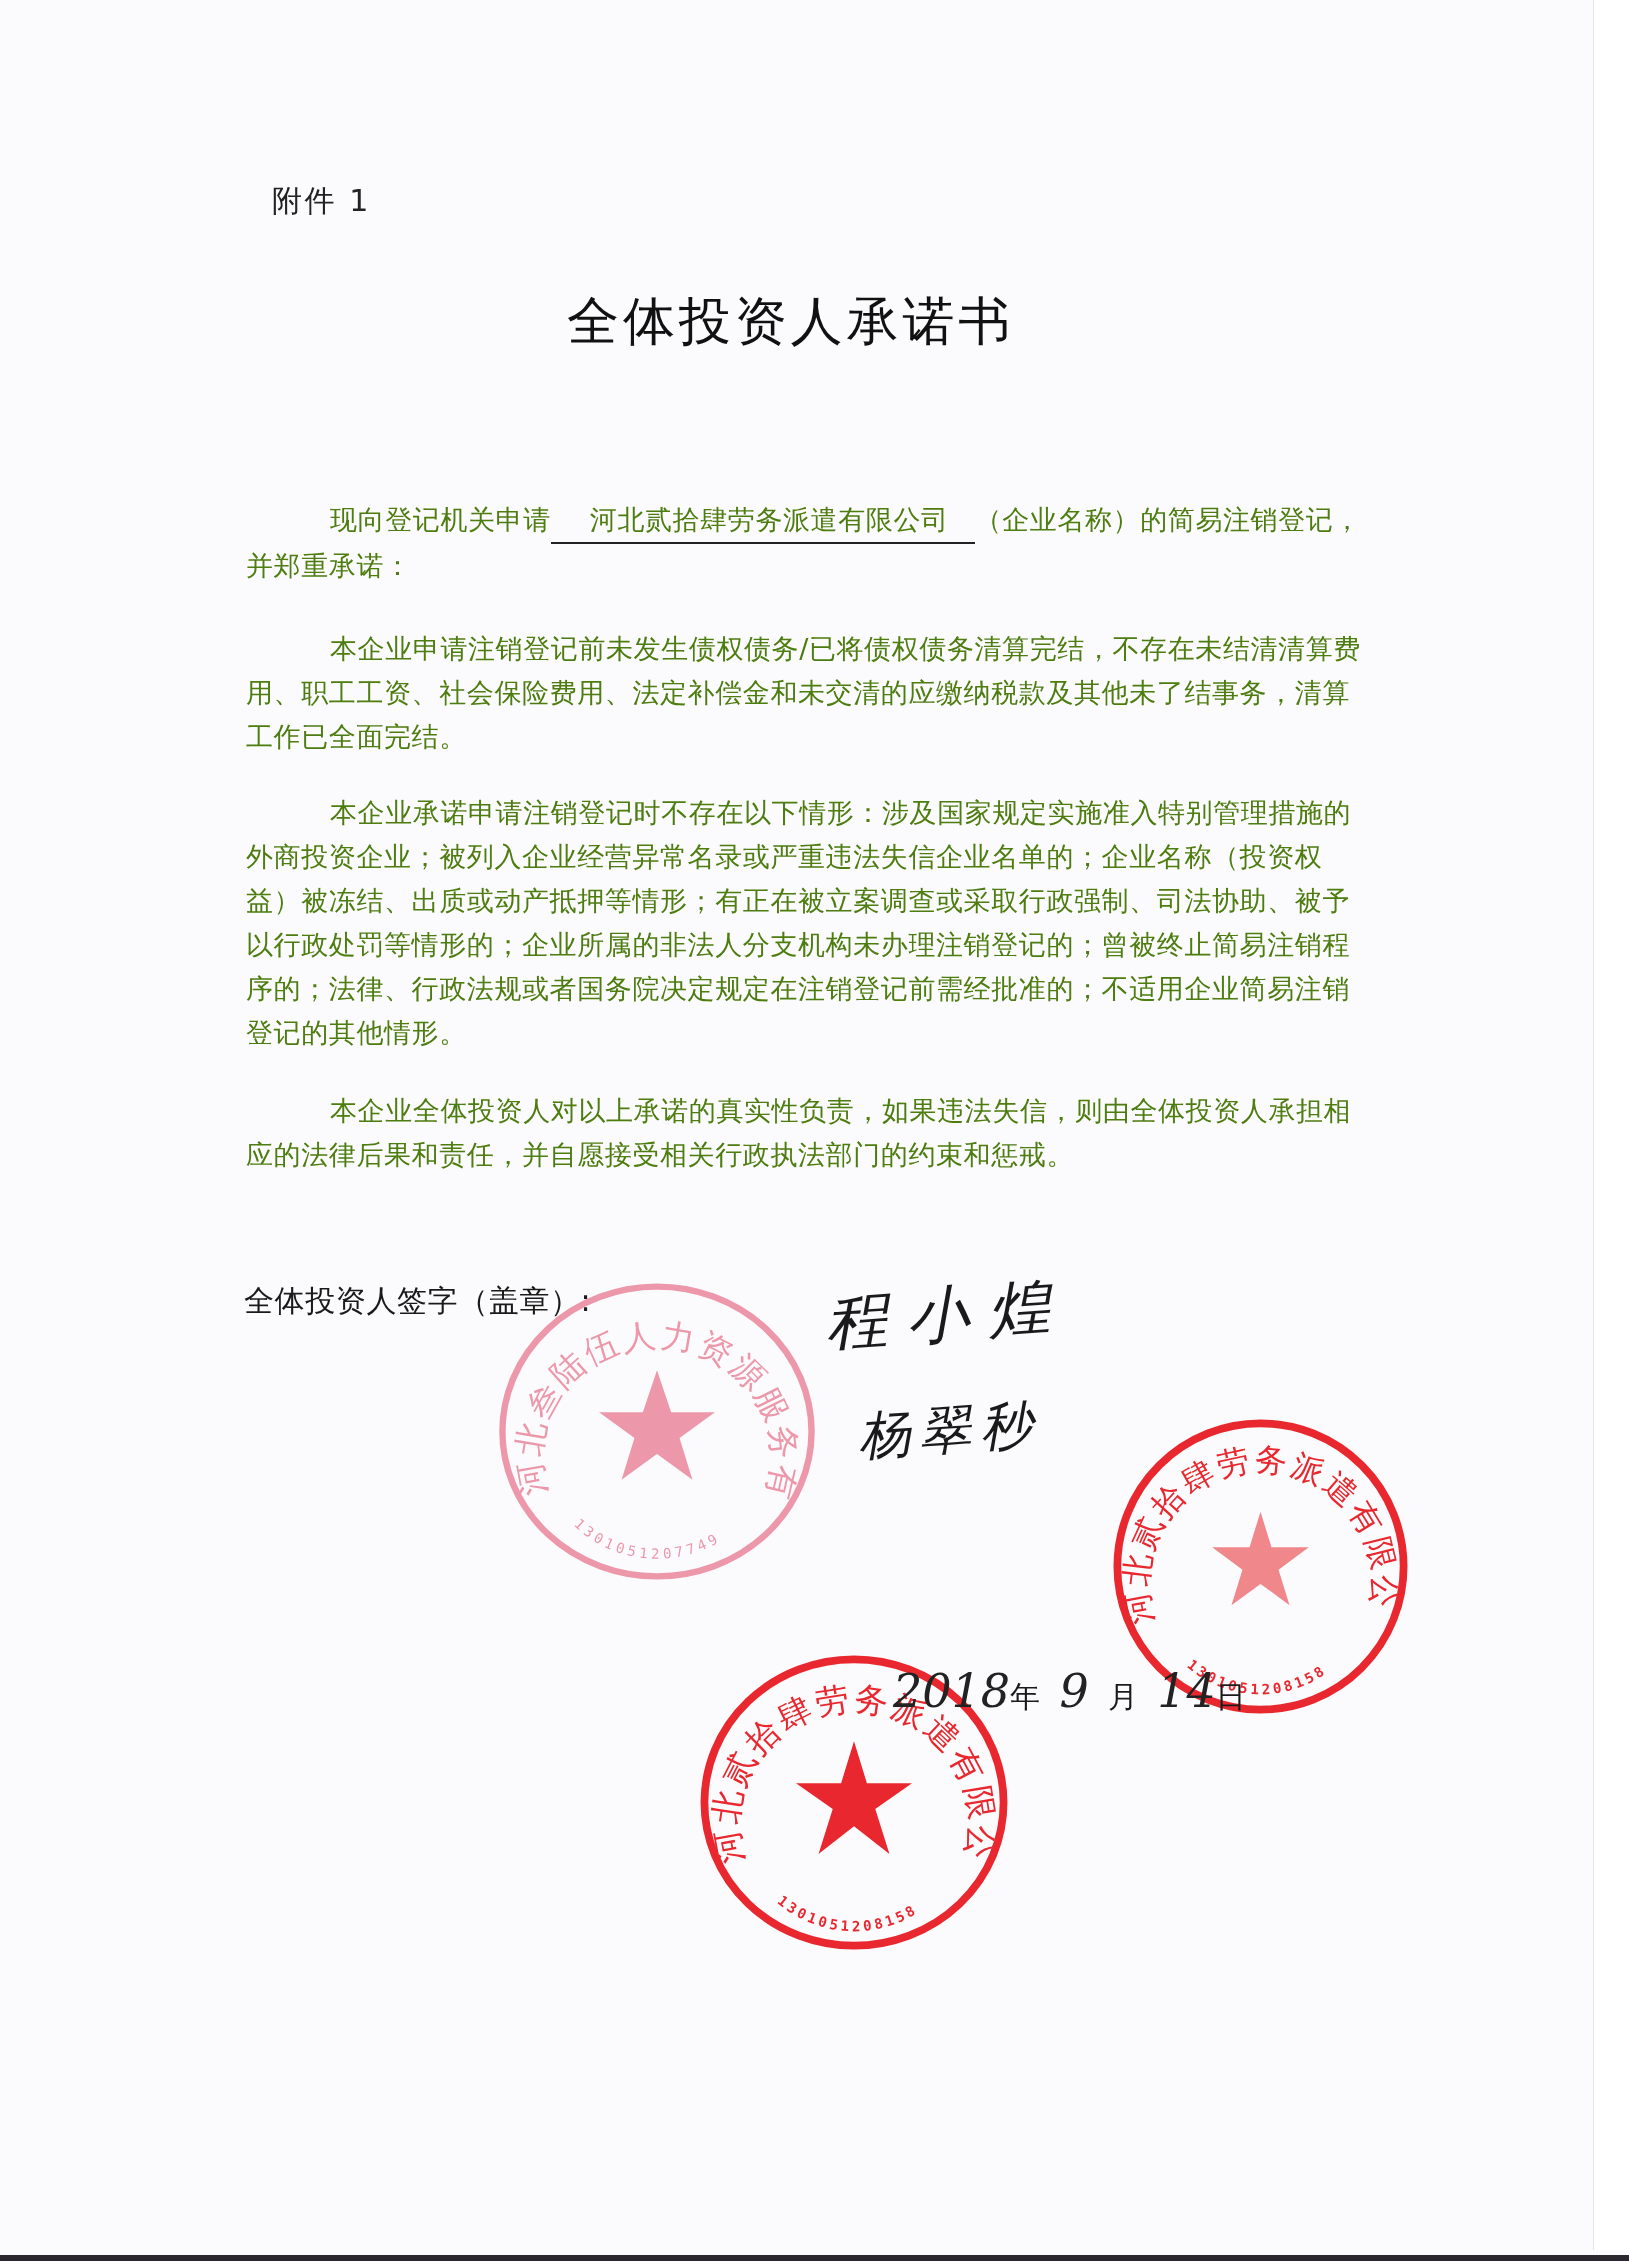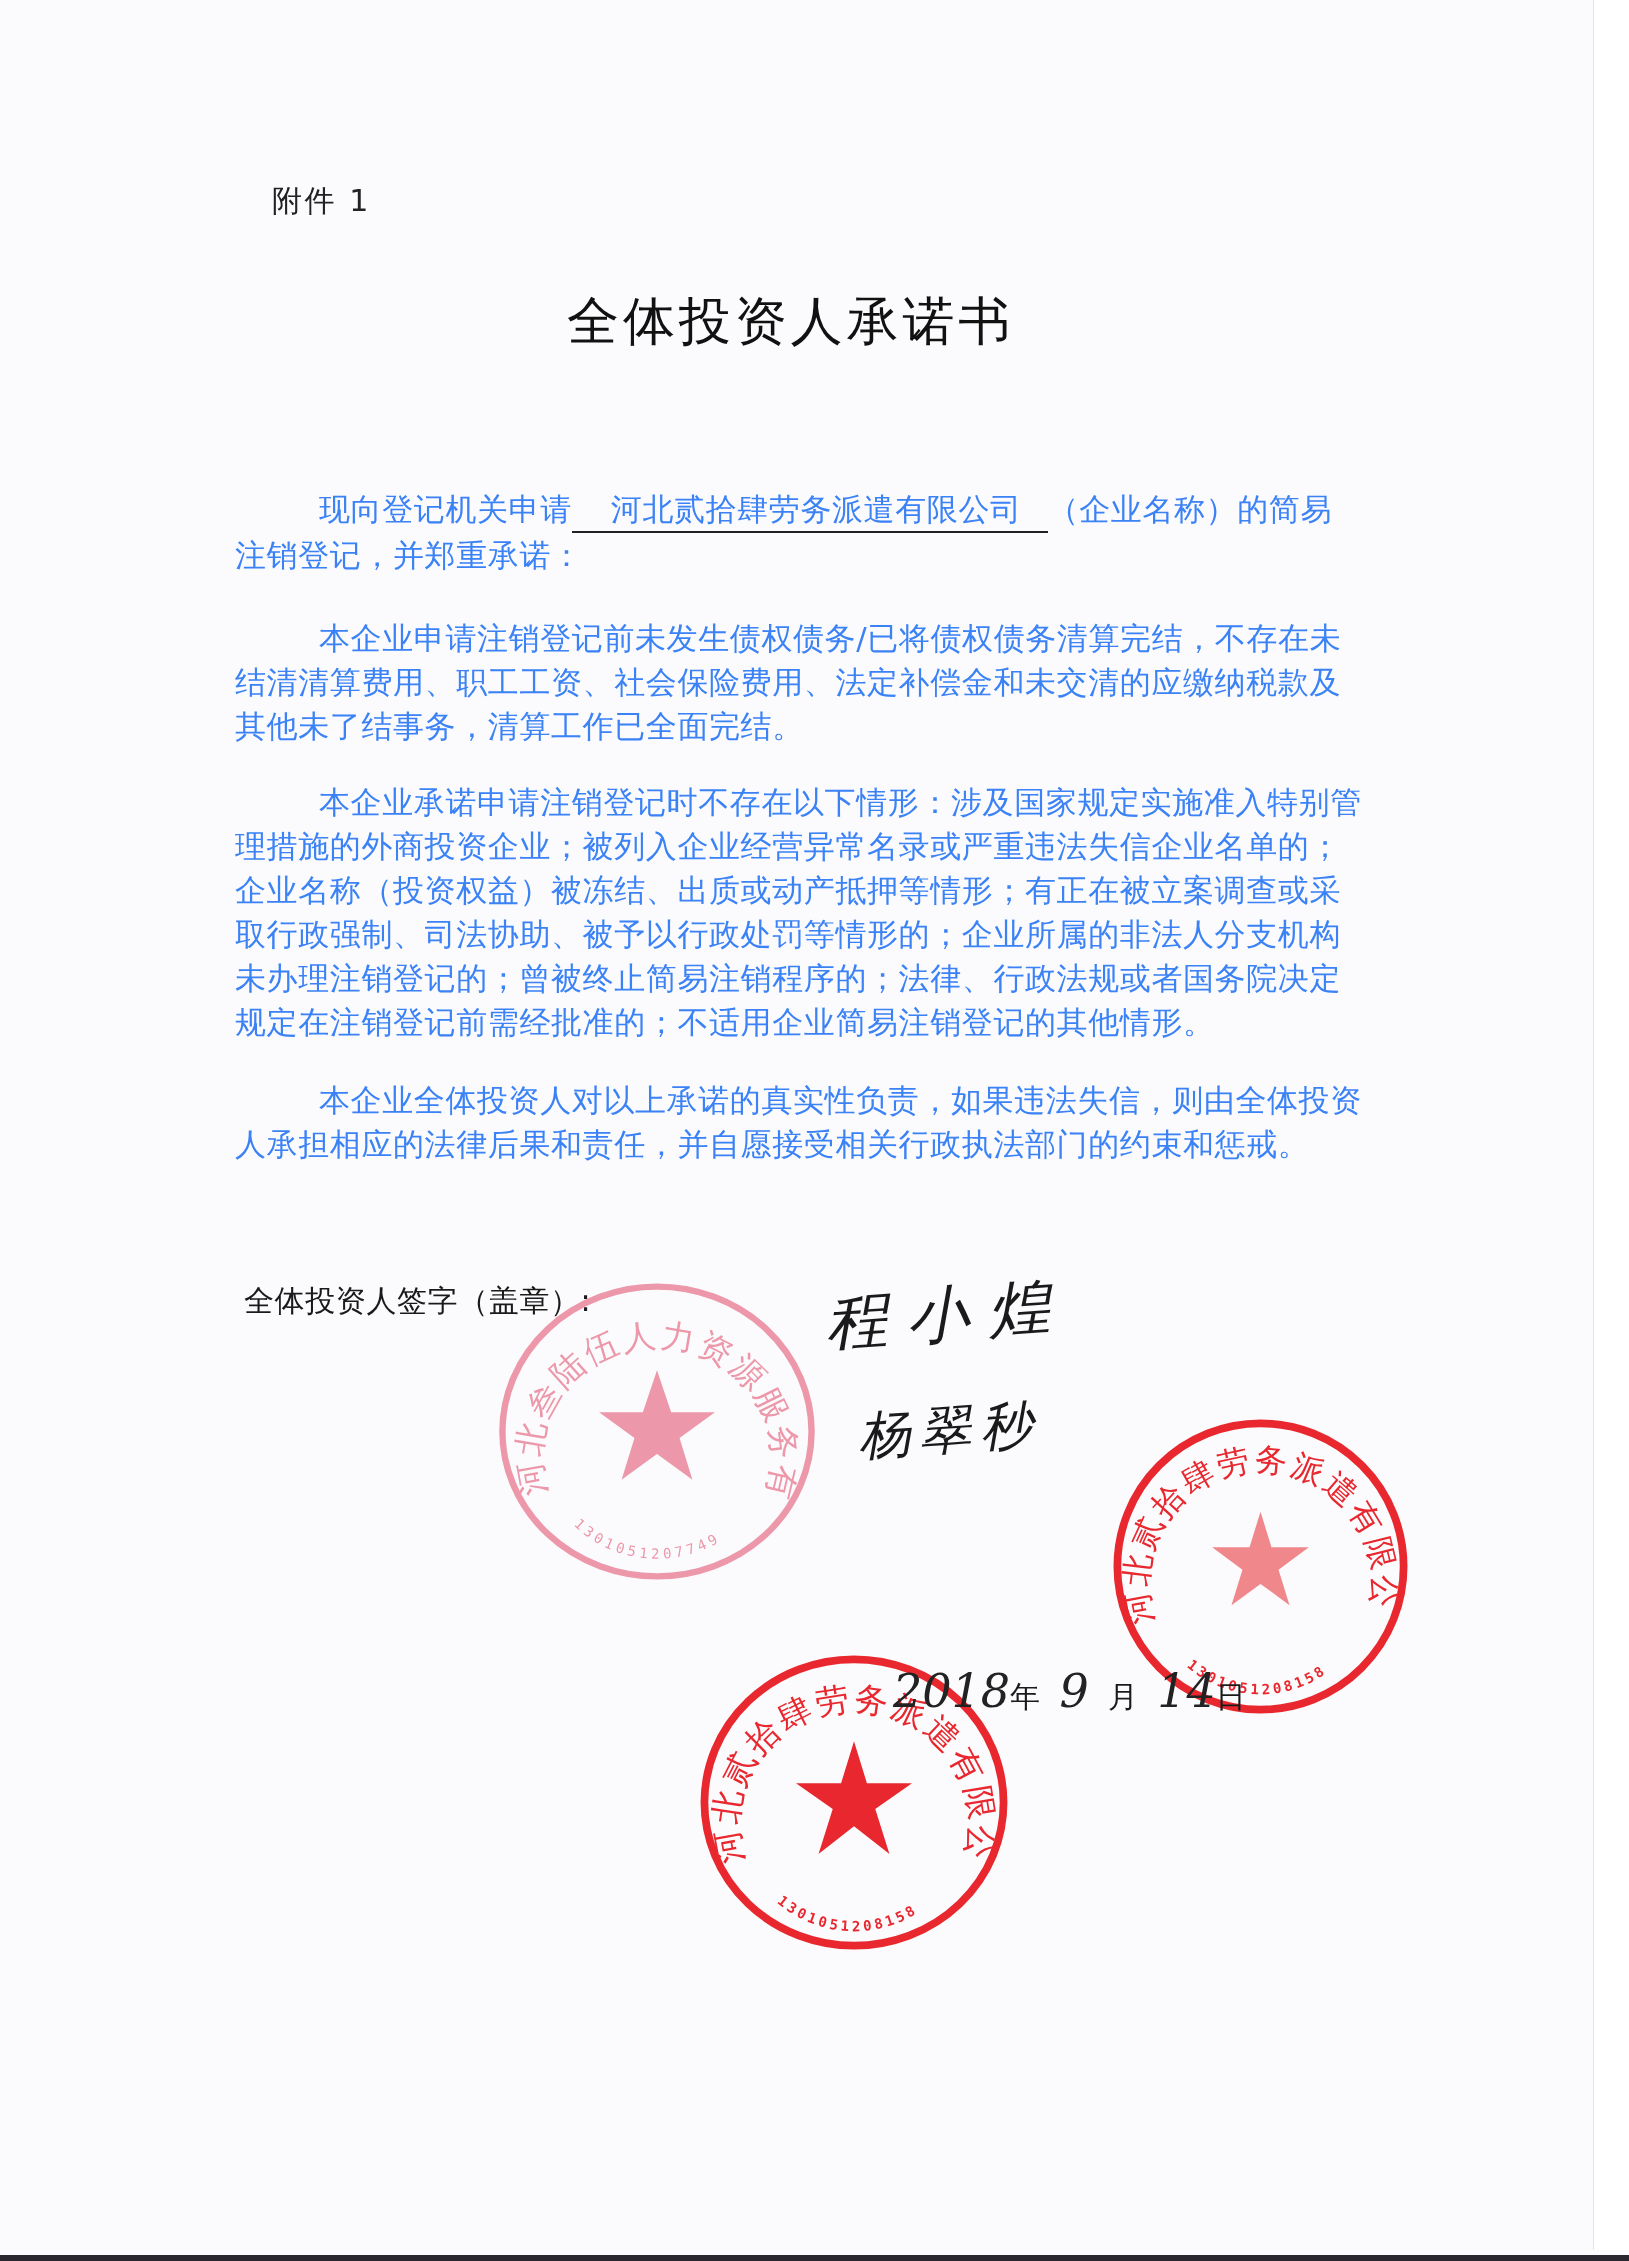--- a/index.html
+++ b/index.html
@@ -48,25 +48,25 @@
       font-size: 52px;
       letter-spacing: 3.9px;
       color: #111;
       font-weight: 500;
       text-align: right;
     }
     .para {
       position: absolute;
       left: 235px;
       width: 1128px;
-      font-size: 31px;
+      font-size: 27px;
       line-height: 44px;
-      color: #3b82f6;
+      color: #4d7c0f;
       text-indent: 84px;
-      margin: 0;
+      margin: 11px;
       letter-spacing: 0.6px;
     }
     .p0 { top: 487px; }
     .p1 { top: 616px; }
     .p2 { top: 780px; }
     .p3 { top: 1078px; }
     .company-fill {
       display: inline-block;
       border-bottom: 2.6px solid #222;
       padding: 0 26px 0 39px;

